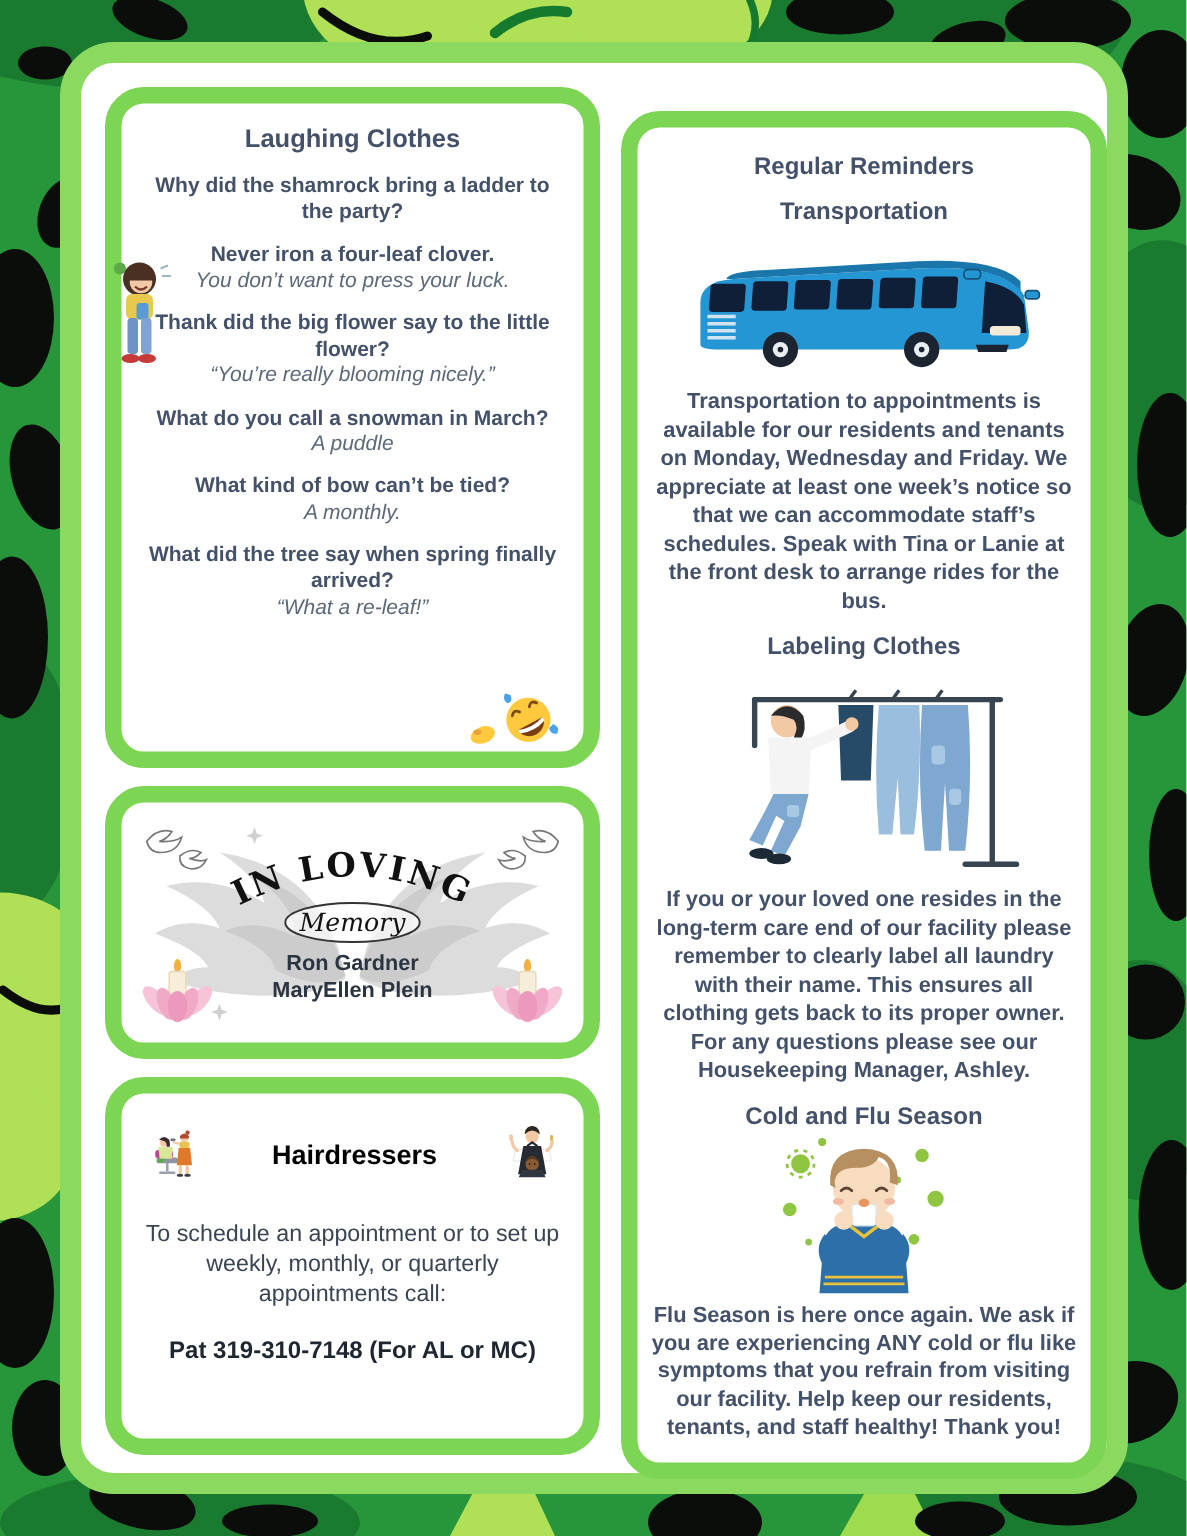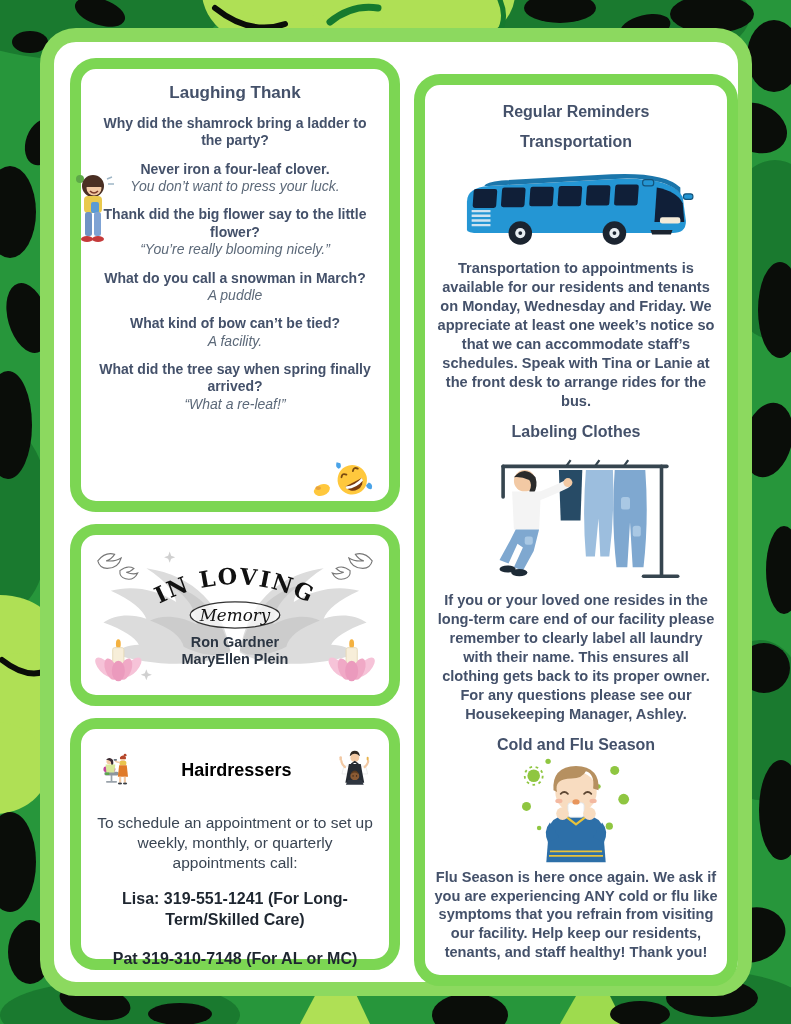--- a/index.html
+++ b/index.html
@@ -104,40 +104,40 @@
       <ellipse cx="8" cy="425" rx="24" ry="54"></ellipse>
       <ellipse cx="28" cy="318" rx="20" ry="36" transform="rotate(-16 28 318)"></ellipse>
       <ellipse cx="10" cy="212" rx="26" ry="46"></ellipse>
       <ellipse cx="42" cy="142" rx="16" ry="24" transform="rotate(20 42 142)"></ellipse>
     </g>
   </svg>
 
   <div class="page">
 
     <section class="card card-laughing">
-      <div class="lc-title">Laughing Thank</div>
+      <div class="lc-title">Laughing Clothes</div>
 
       <div class="joke">
         <div class="joke-q">Why did the shamrock bring a ladder to the party?</div>
       </div>
       <div class="joke">
         <div class="joke-q">Never iron a four-leaf clover.</div>
         <div class="joke-a">You don’t want to press your luck.</div>
       </div>
       <div class="joke">
         <div class="joke-q">Thank did the big flower say to the little flower?</div>
         <div class="joke-a">“You’re really blooming nicely.”</div>
       </div>
       <div class="joke">
         <div class="joke-q">What do you call a snowman in March?</div>
         <div class="joke-a">A puddle</div>
       </div>
       <div class="joke">
         <div class="joke-q">What kind of bow can’t be tied?</div>
-        <div class="joke-a">A facility.</div>
+        <div class="joke-a">A monthly.</div>
       </div>
       <div class="joke">
         <div class="joke-q">What did the tree say when spring finally arrived?</div>
         <div class="joke-a">“What a re-leaf!”</div>
       </div>
 
       <svg class="girl-icon" viewBox="0 0 52 78">
         <circle cx="13" cy="8" r="4" fill="#5da848"></circle>
         <circle cx="26" cy="15" r="11" fill="#4a2f23"></circle>
         <circle cx="27" cy="17" r="7.5" fill="#f2c9a4"></circle>
@@ -256,21 +256,20 @@
           <path d="M60,34 q6,-4 7,-12" stroke="#f2c9a4" stroke-width="4.5" fill="none" stroke-linecap="round"></path>
           <rect x="64" y="13" width="4" height="8" rx="2" fill="#e8b24c"></rect>
           <circle cx="40" cy="52" r="9" fill="#8a5a34"></circle>
           <path d="M33,48 q7,-6 14,0 l0,-2 q-3,-5 -7,-5 q-4,0 -7,5 z" fill="#5a3a1e"></path>
           <circle cx="36.5" cy="52" r="1.3" fill="#2b1d10"></circle>
           <circle cx="43.5" cy="52" r="1.3" fill="#2b1d10"></circle>
           <path d="M26,60 L54,60 L58,70 L22,70 Z" fill="#2f3640"></path>
         </svg>
       </div>
       <div class="hair-intro">To schedule an appointment or to set up weekly, monthly, or quarterly appointments call:</div>
-      <div class="hair-contact first">Lisa: 319-551-1241 (For Long-Term/Skilled Care)</div>
       <div class="hair-contact second">Pat 319-310-7148 (For AL or MC)</div>
     </section>
 
     <section class="card card-right">
       <div class="rr-title">Regular Reminders</div>
 
       <div class="rr-heading">Transportation</div>
       <svg class="illus" width="252" height="102" viewBox="0 0 310 130">
         <path d="M16,98 L16,62 Q16,44 44,42 L205,33 Q278,30 291,56 L295,86 Q296,102 278,102 L32,102 Q16,102 16,98 Z" fill="#2496D4"></path>
         <path d="M44,42 L205,33 Q270,30 288,52 L288,44 Q268,24 200,27 L60,35 Q40,37 38,42 Z" fill="#1b76ab"></path>

